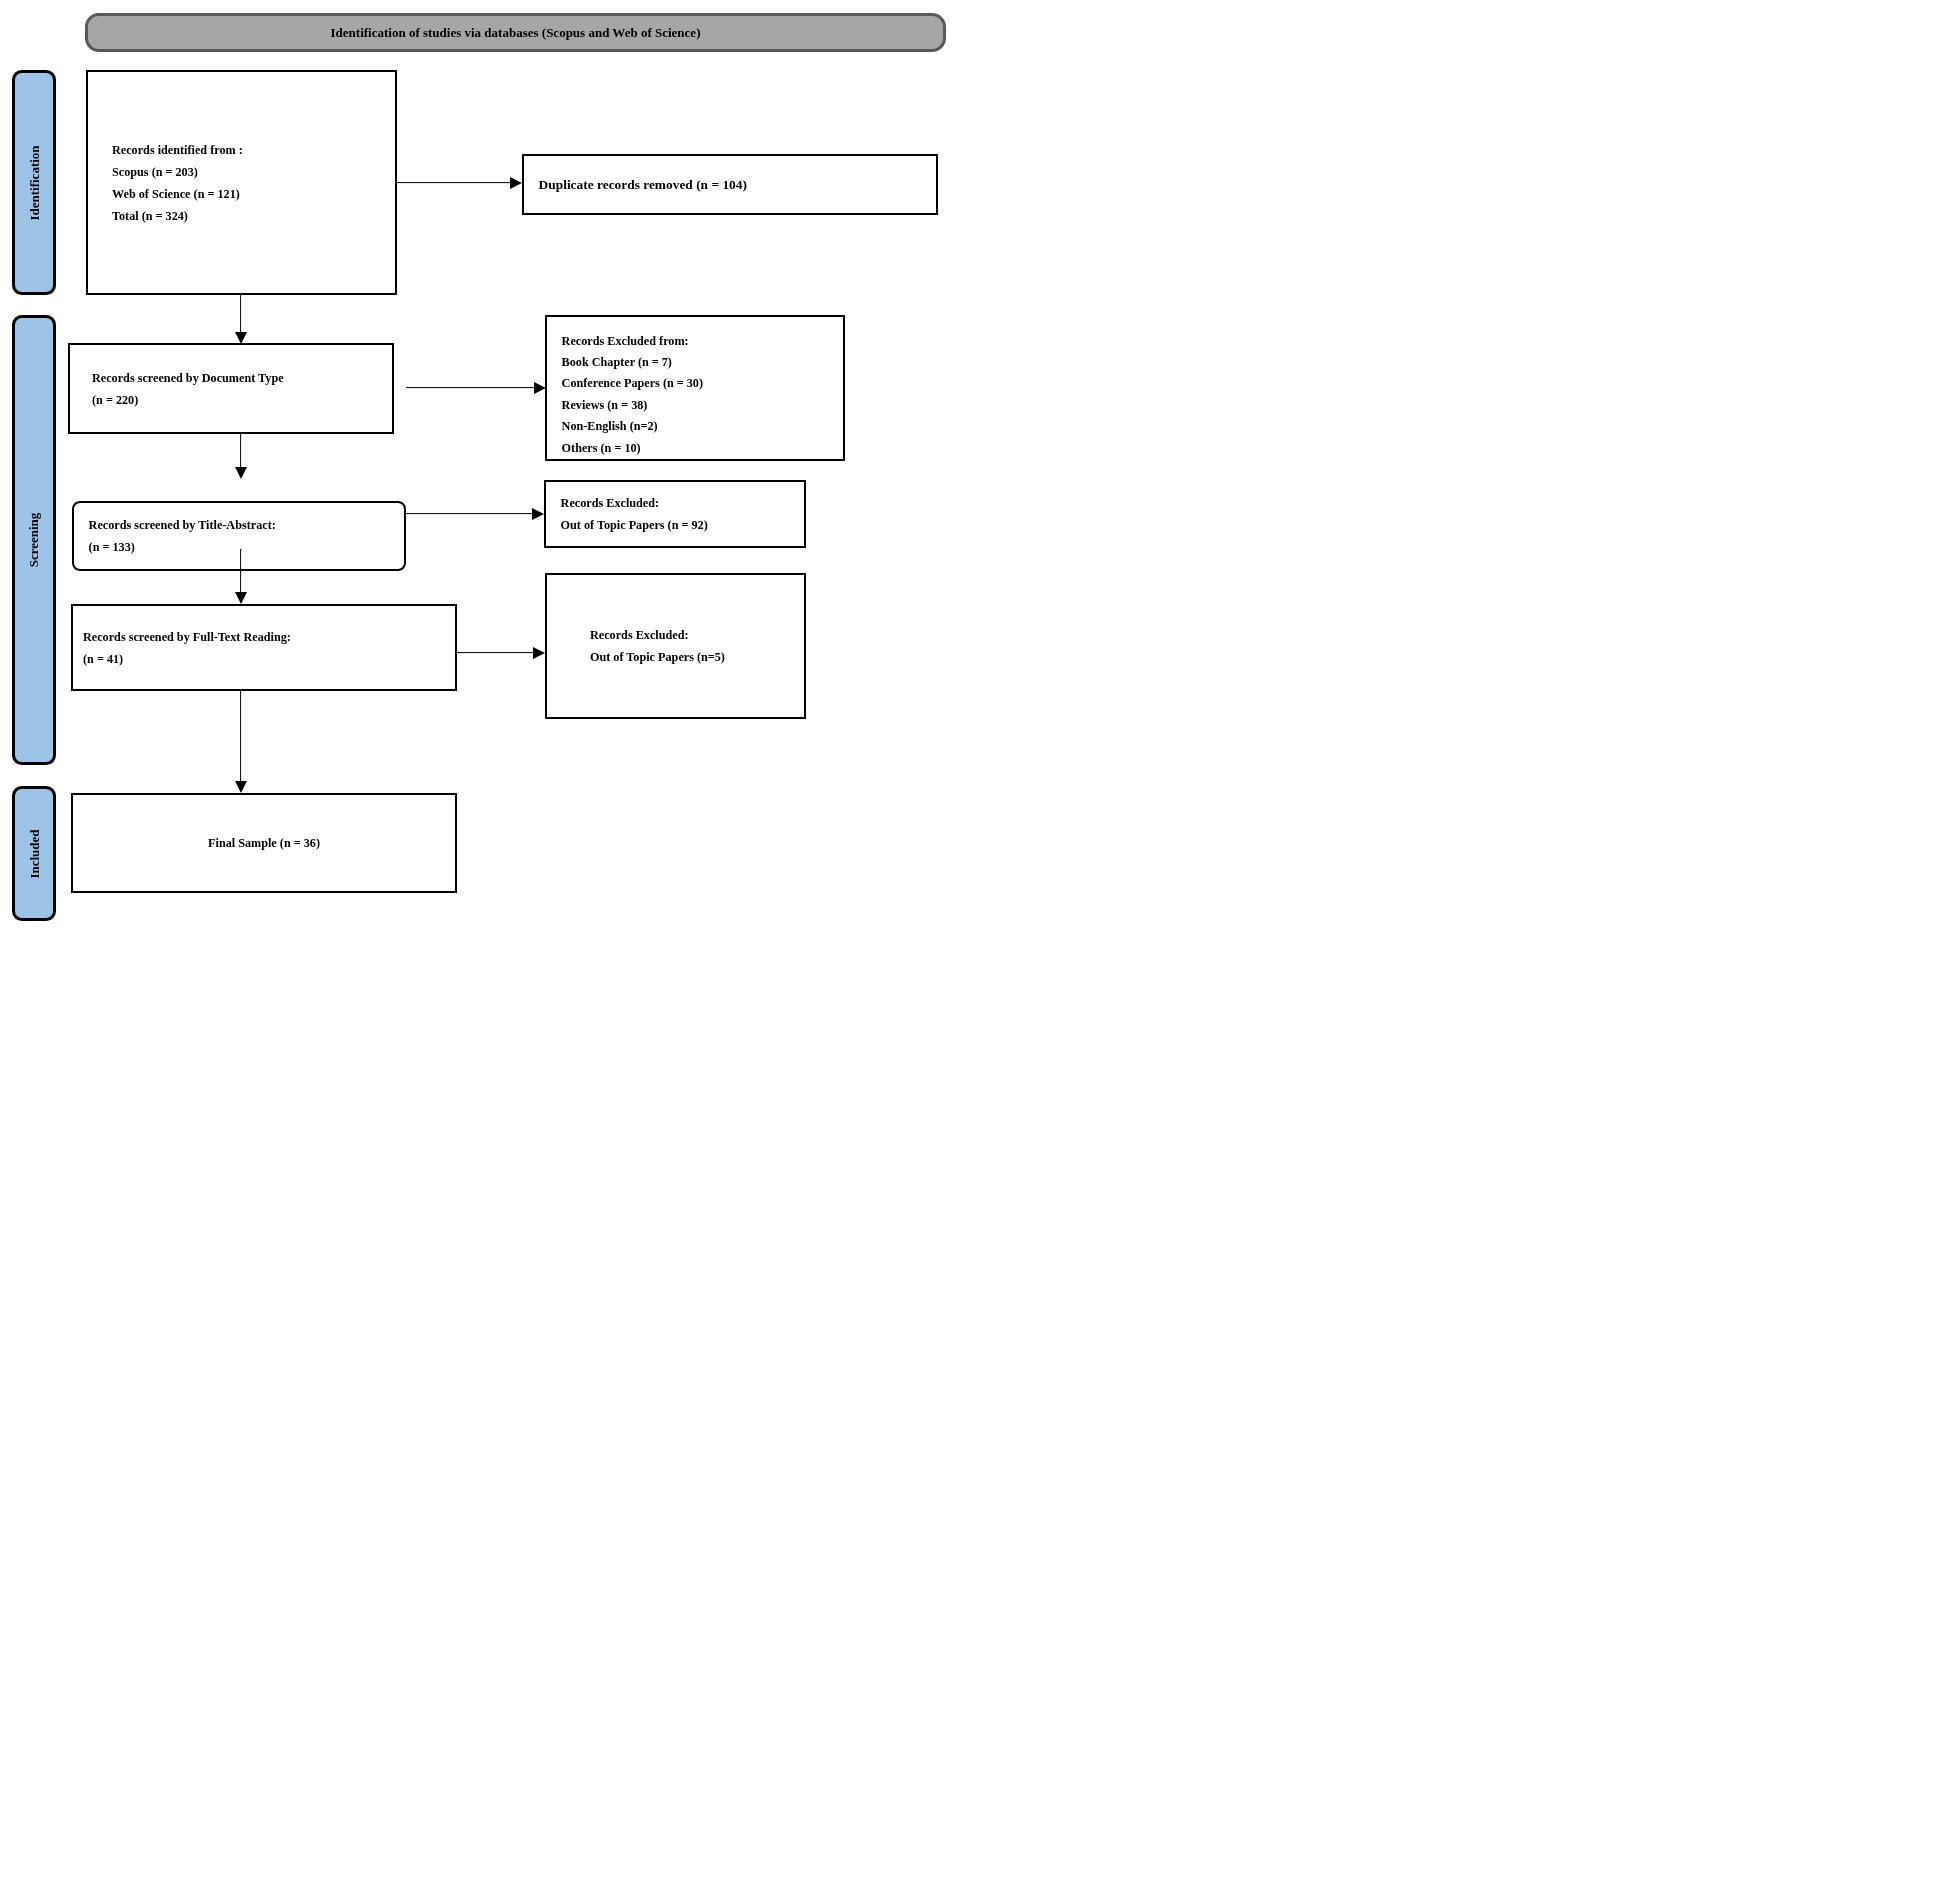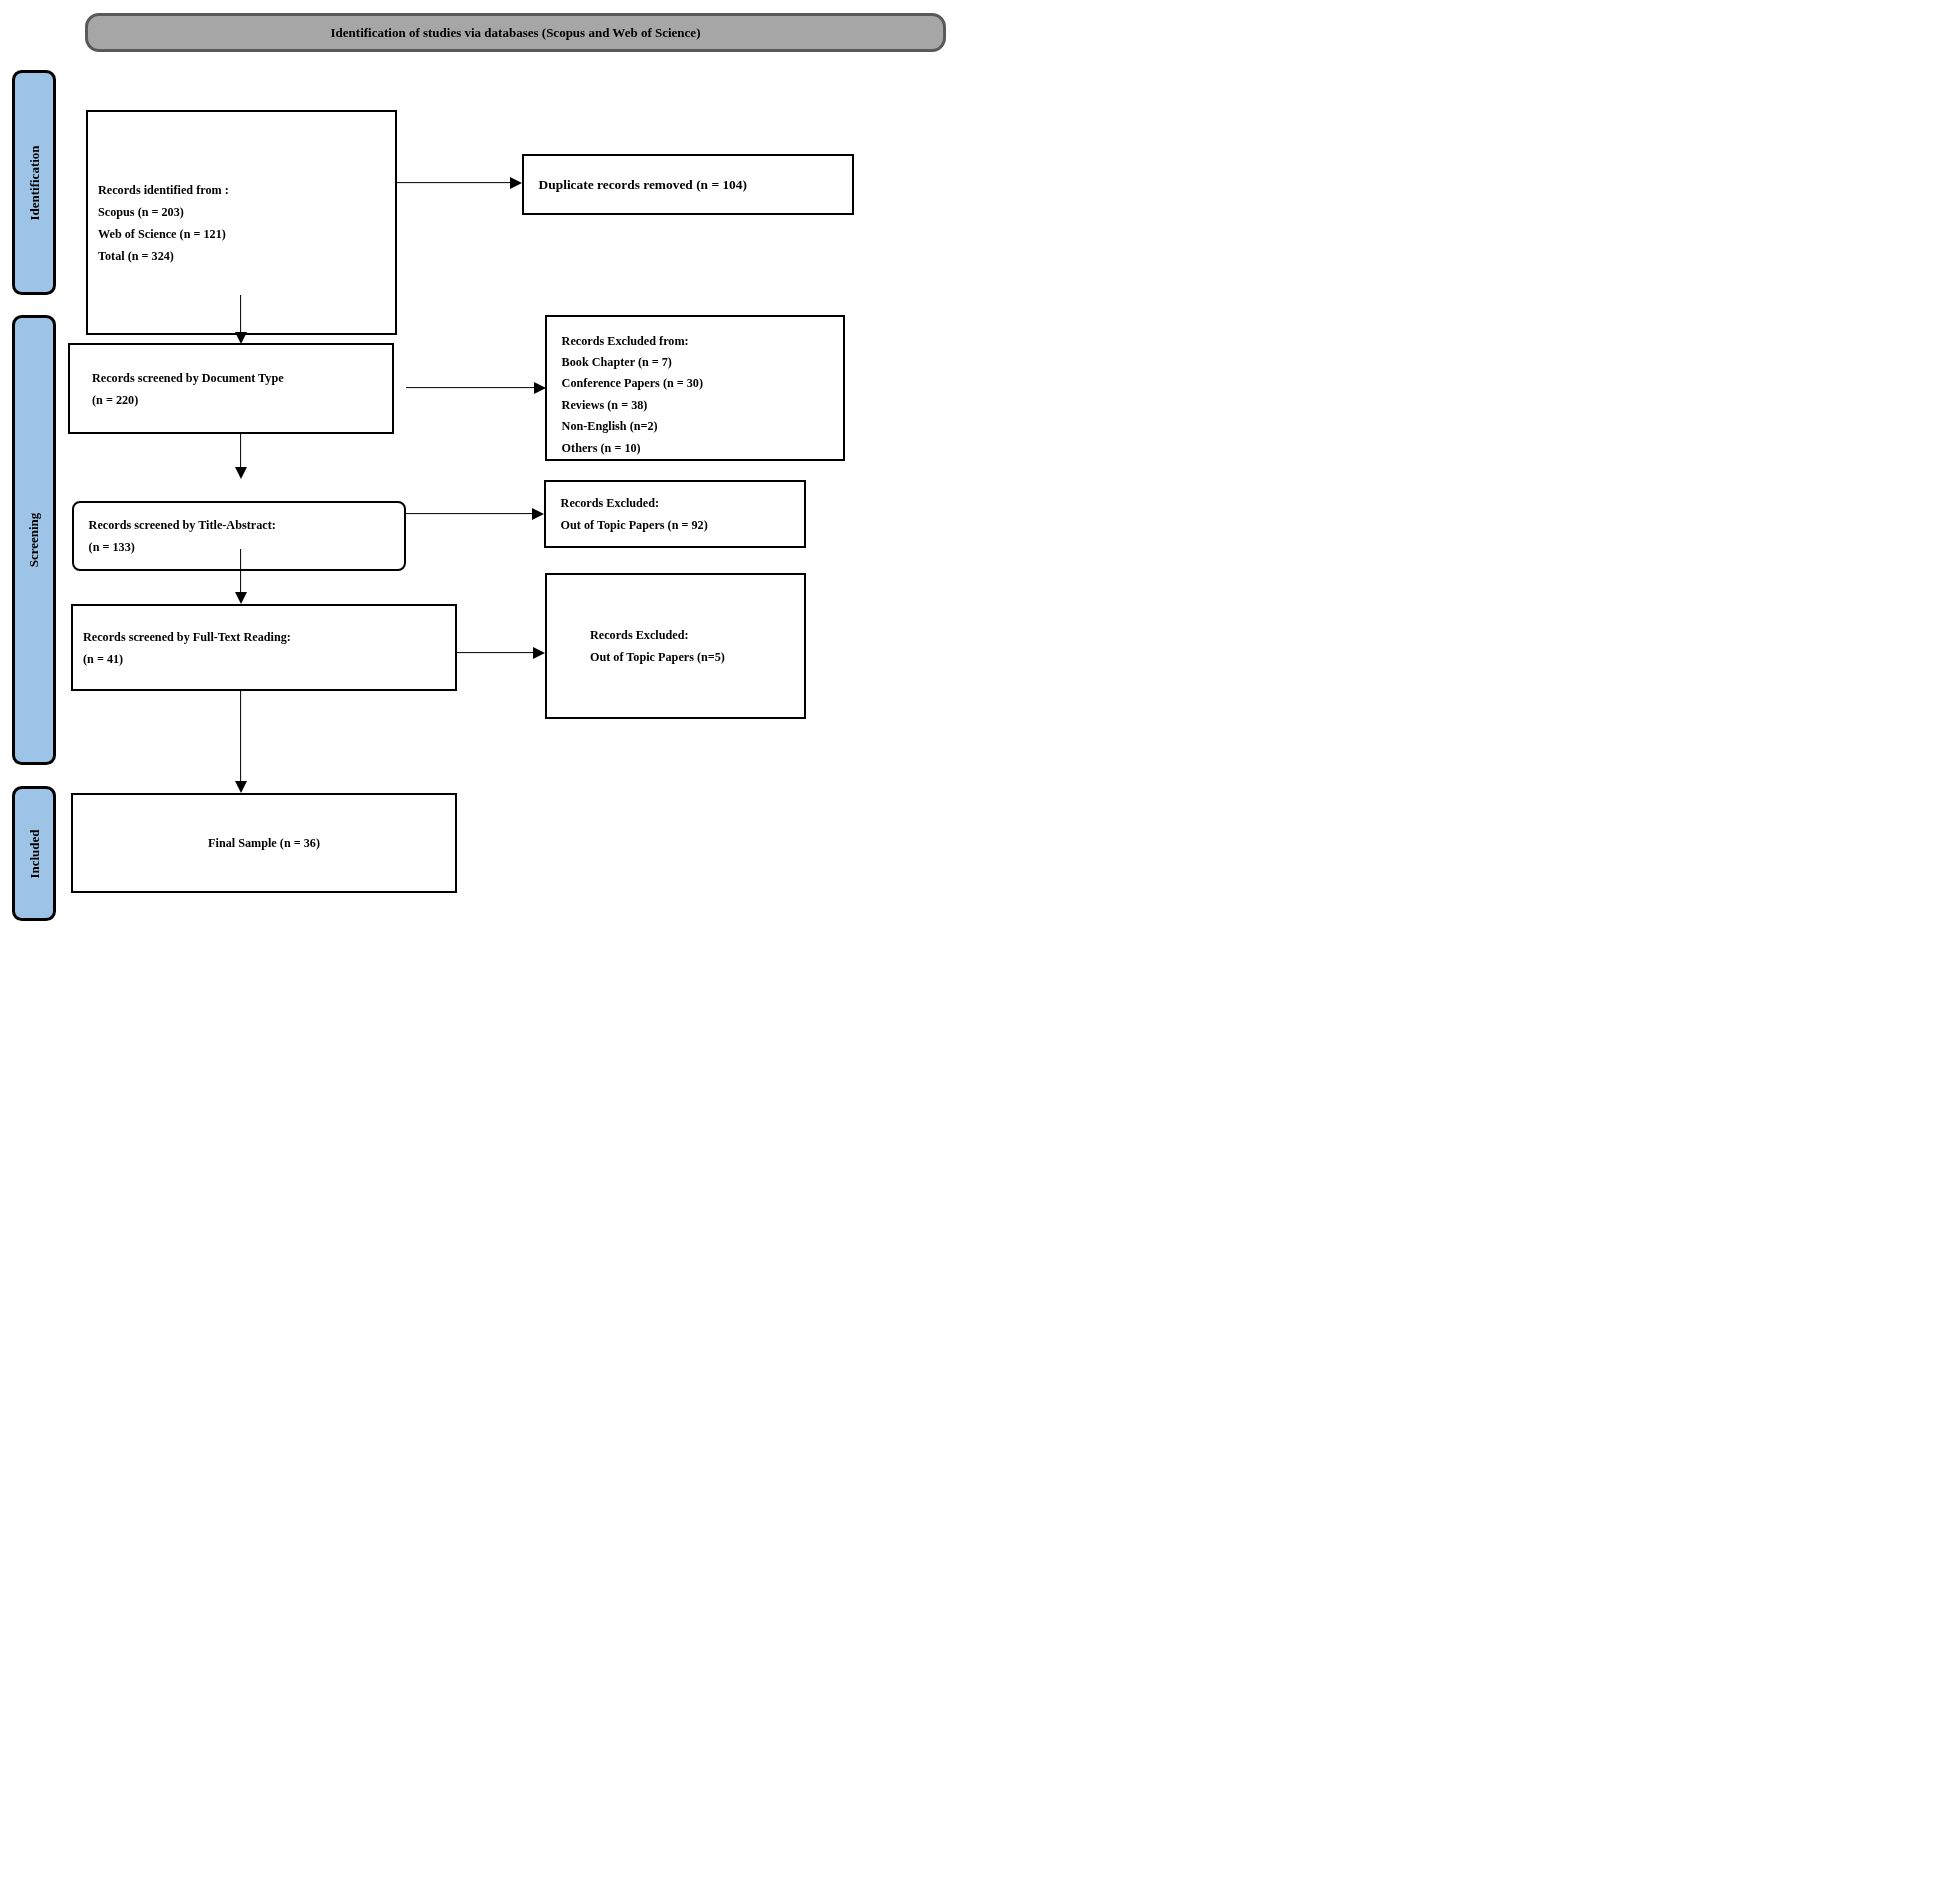--- a/index.html
+++ b/index.html
@@ -65,28 +65,28 @@
   <div class="stage" style="left:12.2px;top:70px;width:44px;height:225px;">
     <span class="vlabel">Identification</span>
   </div>
   <div class="stage" style="left:12.2px;top:315px;width:44px;height:450px;">
     <span class="vlabel">Screening</span>
   </div>
   <div class="stage" style="left:12.2px;top:786px;width:44px;height:135px;">
     <span class="vlabel">Included</span>
   </div>
 
-  <div class="fbox" style="left:86px;top:70px;width:311px;height:225px;padding-left:10px;margin-top:40px;">
+  <div class="fbox" style="left:86px;top:70px;width:311px;height:225px;padding-left:24px;">
     <div class="line">Records identified from :</div>
     <div class="line">Scopus (n = 203)</div>
     <div class="line">Web of Science (n = 121)</div>
     <div class="line">Total (n = 324)</div>
   </div>
 
-  <div class="fbox" style="left:522px;top:154px;width:332px;height:61px;padding-left:14.6px;font-size:13.4px;">
+  <div class="fbox" style="left:522px;top:154px;width:416px;height:61px;padding-left:14.6px;font-size:13.4px;">
     <div class="line">Duplicate records removed (n = 104)</div>
   </div>
 
   <div class="fbox" style="left:68px;top:343px;width:326px;height:91px;padding-left:22px;">
     <div class="line">Records screened by Document Type</div>
     <div class="line">(n = 220)</div>
   </div>
 
   <div class="fbox" style="left:545px;top:315px;width:300px;height:146px;padding-left:14.6px;justify-content:flex-end;padding-top:3.7px;line-height:21.4px;">
     <div class="line">Records Excluded from:</div>

